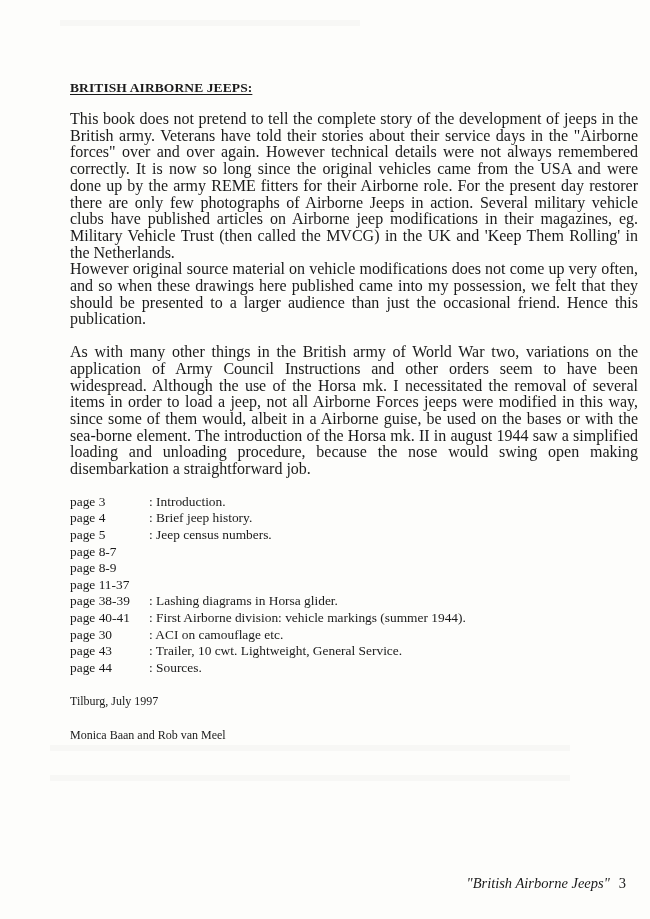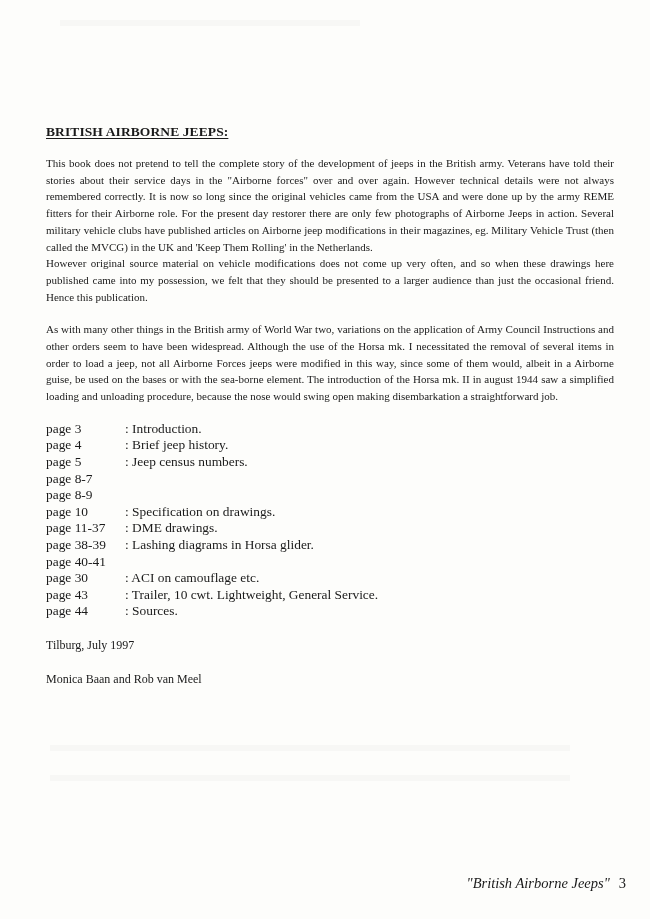--- a/index.html
+++ b/index.html
@@ -7,35 +7,34 @@
       width: 650px;
       height: 919px;
       background: #fdfdfb;
       position: relative;
       overflow: hidden;
       font-family: "Liberation Serif", "DejaVu Serif", serif;
       color: #1a1a1a;
     }
     .page {
       position: absolute;
-      left: 46px;
+      left: 70px;
       top: 80px;
       width: 568px;
-      margin-top: 44px;
     }
     .title {
       font-weight: bold;
       font-size: 13.5px;
       text-decoration: underline;
       text-underline-offset: 2px;
       margin: 0 0 15px 0;
       letter-spacing: 0.1px;
     }
     .para {
-      font-size: 11px;
+      font-size: 16px;
       line-height: 16.7px;
       text-align: justify;
       margin: 0;
     }
     .gap { height: 16px; }
     .toc { margin: 0; padding: 0; list-style: none; font-size: 13.4px; line-height: 16.6px; }
     .toc li { display: flex; align-items: center; }
     .toc .pg { width: 79px; flex: 0 0 79px; }
     .toc .desc { flex: 1; }
     .sig { font-size: 12px; line-height: 16.6px; margin: 0; }
@@ -86,33 +85,29 @@
         <span class="pg">page 5</span>
         <span class="desc">: Jeep census numbers.</span>
       </li>
     <li>
         <span class="pg">page 8-7</span>
       </li>
     <li>
         <span class="pg">page 8-9</span>
       </li>
     <li>
-        <span class="pg">page 10</span>
-        <span class="desc">: Specification on drawings.</span>
-      </li>
-    <li>
         <span class="pg">page 11-37</span>
-        <span class="desc">: DME drawings.</span>
       </li>
     <li>
         <span class="pg">page 38-39</span>
         <span class="desc">: Lashing diagrams in Horsa glider.</span>
       </li>
     <li>
         <span class="pg">page 40-41</span>
+        <span class="desc">: First Airborne division: vehicle markings (summer 1944).</span>
       </li>
     <li>
         <span class="pg">page 30</span>
         <span class="desc">: ACI on camouflage etc.</span>
       </li>
     <li>
         <span class="pg">page 43</span>
         <span class="desc">: Trailer, 10 cwt. Lightweight, General Service.</span>
       </li>
     <li>

